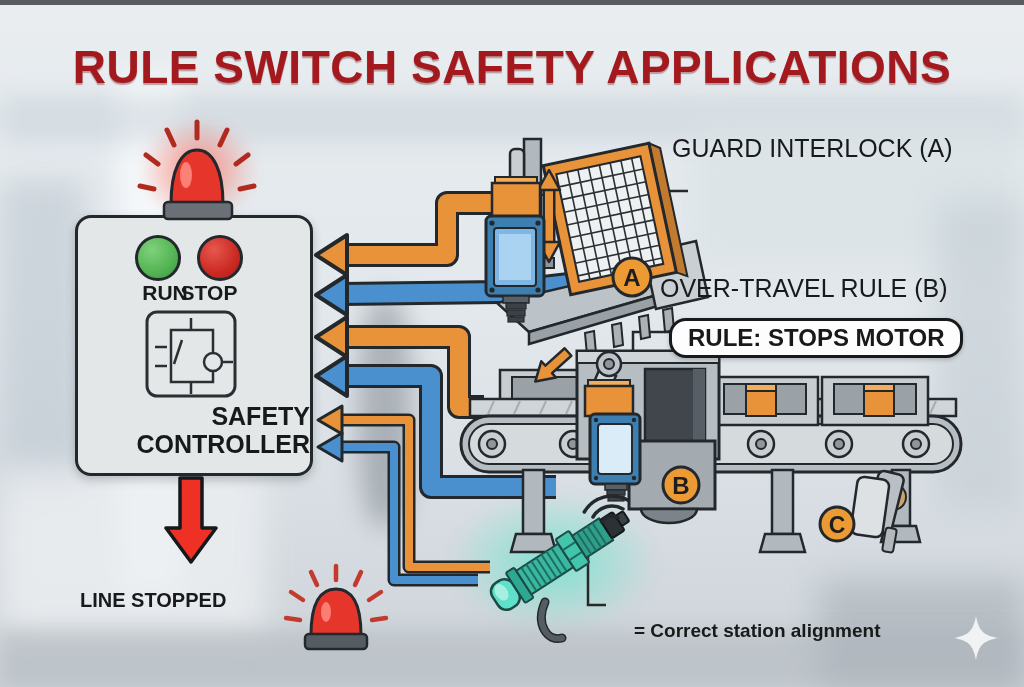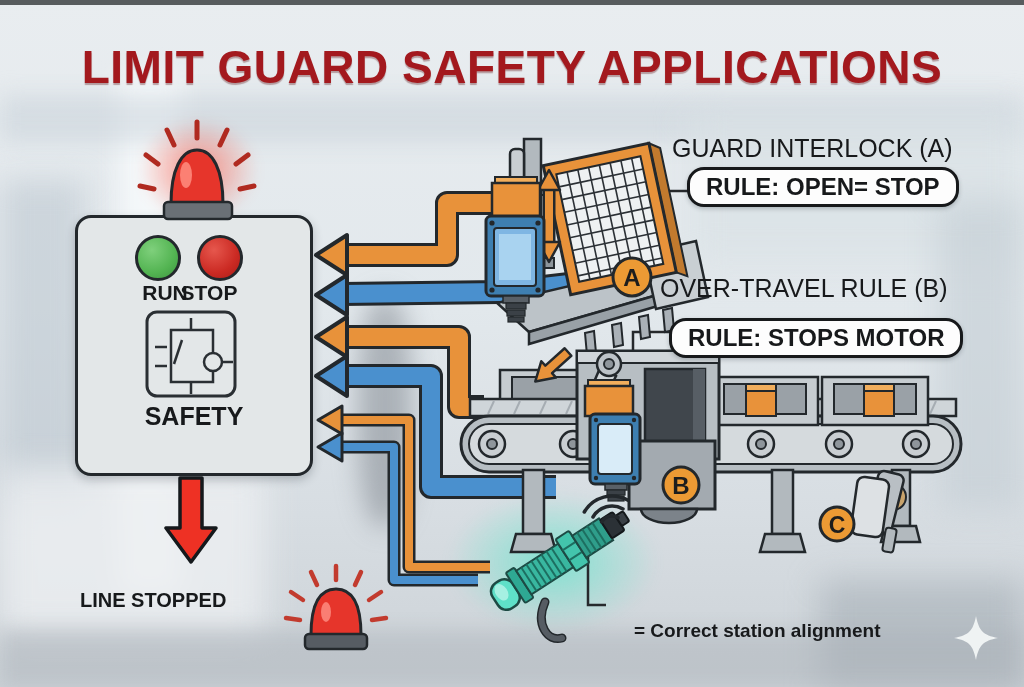--- a/index.html
+++ b/index.html
@@ -13,21 +13,21 @@
          text-shadow:0 2px 1px rgba(90,10,12,.35);white-space:nowrap;}
   
   .ctrl-box{position:absolute;left:75px;top:215px;width:232px;height:255px;
             background:#e3e7e8;border:3.5px solid #23282c;border-radius:16px;
             box-shadow:0 4px 10px rgba(40,50,60,.25);}
   .led{position:absolute;width:40px;height:40px;border-radius:50%;border:3px solid #23282c;}
   .led-green{left:57px;top:17px;background:radial-gradient(circle at 35% 30%,#7fd07c,#53b452 60%,#3d9440);}
   .led-red{left:119px;top:17px;background:radial-gradient(circle at 35% 30%,#e6574d,#cb2a23 60%,#a81d18);}
   .led-label{position:absolute;top:63px;font-size:21px;font-weight:800;color:#17191b;width:62px;text-align:center;}
   .led-label.run{left:56px;} .led-label.stop{left:100px;}
-  .ctrl-name{position:absolute;left:0;top:184px;width:100%;text-align:center;
+  .ctrl-name{position:absolute;left:0;top:184px;width:100%;text-align:right;
              font-size:25px;font-weight:800;line-height:1.12;color:#17191b;}
   .line-stopped{position:absolute;left:80px;top:589px;font-size:20px;font-weight:800;color:#17191b;white-space:nowrap;}
   
   .sec-title{position:absolute;font-weight:400;color:#17191b;white-space:nowrap;}
   .rule-pill{position:absolute;background:#fdfdfd;border:3px solid #17191b;border-radius:17px;
              padding:3px 16px;font-weight:800;color:#17191b;white-space:nowrap;
              box-shadow:0 2px 4px rgba(40,50,60,.25);}
   #guard-title{left:672px;top:134px;font-size:25px;}
   #pill-guard{left:687px;top:167px;font-size:24px;}
   #ot-title{left:660px;top:274px;font-size:25px;}
@@ -49,29 +49,30 @@
   <div class="blob" style="left:938px;top:200px;width:86px;height:310px;background:rgba(195,205,212,.6);filter:blur(16px);"></div>
   <div class="blob" style="left:358px;top:296px;width:54px;height:230px;border-radius:40%;background:rgba(108,116,124,.45);filter:blur(13px);"></div>
   <div class="blob" style="left:0;top:468px;width:265px;height:165px;background:rgba(236,239,241,.8);filter:blur(16px);"></div>
   <div class="blob" style="left:820px;top:580px;width:204px;height:107px;background:rgba(158,167,175,.5);filter:blur(16px);"></div>
   <div class="blob" style="left:0;top:630px;width:1024px;height:57px;background:rgba(170,178,185,.45);filter:blur(9px);"></div>
   <div id="topedge"></div>
 
   <div class="blob" style="left:138px;top:118px;width:120px;height:104px;background:radial-gradient(closest-side,rgba(255,62,40,.55),rgba(255,62,40,0));filter:blur(6px);z-index:4;"></div>
   <div class="blob" style="left:448px;top:492px;width:210px;height:140px;background:radial-gradient(closest-side,rgba(74,230,198,.6),rgba(74,230,198,0));filter:blur(6px);z-index:6;"></div>
 
-  <div class="title">LIMIT GUARD SAFETY APPLICATIONS</div>
+  <div class="title">RULE SWITCH SAFETY APPLICATIONS</div>
 
   <div class="ctrl-box z5">
     <div class="led led-green"></div>
     <div class="led led-red"></div>
     <div class="led-label run">RUN</div>
     <div class="led-label stop">STOP</div>
     <div class="ctrl-name">
       <div>SAFETY</div>
+      <div>CONTROLLER</div>
     </div>
   </div>
 
   <svg class="z10" width="1024" height="687" viewBox="0 0 1024 687">
 
     <g fill="none" stroke-linejoin="round">
 
       <g>
         <path d="M497 203 H447 V255 H342" stroke="#23282c" stroke-width="24"></path>
         <path d="M497 203 H447 V255 H342" stroke="#E8923A" stroke-width="18"></path>
@@ -377,18 +378,17 @@
         <path d="M593 517 A22 22 0 0 1 623 509"></path>
         <path d="M584.3 512 A32 32 0 0 1 628 500.3"></path>
       </g>
     </g>
 
     <path d="M976 616 C979 631 983 635 998 638 C983 641 979 645 976 660 C973 645 969 641 954 638 C969 635 973 631 976 616 Z" fill="#f2f5f6" opacity="0.95"></path>
   </svg>
 
   <div class="line-stopped z20">LINE STOPPED</div>
   <div class="sec-title z20" id="guard-title">GUARD INTERLOCK (A)</div>
-  <div class="rule-pill z20" id="pill-guard">RULE: OPEN= STOP</div>
   <div class="sec-title z20" id="ot-title">OVER-TRAVEL RULE (B)</div>
   <div class="rule-pill z20" id="pill-ot">RULE: STOPS MOTOR</div>
   <div id="pos-sub" class="z20">= Correct station alignment</div>
 
 </div>
 
 </body></html>

